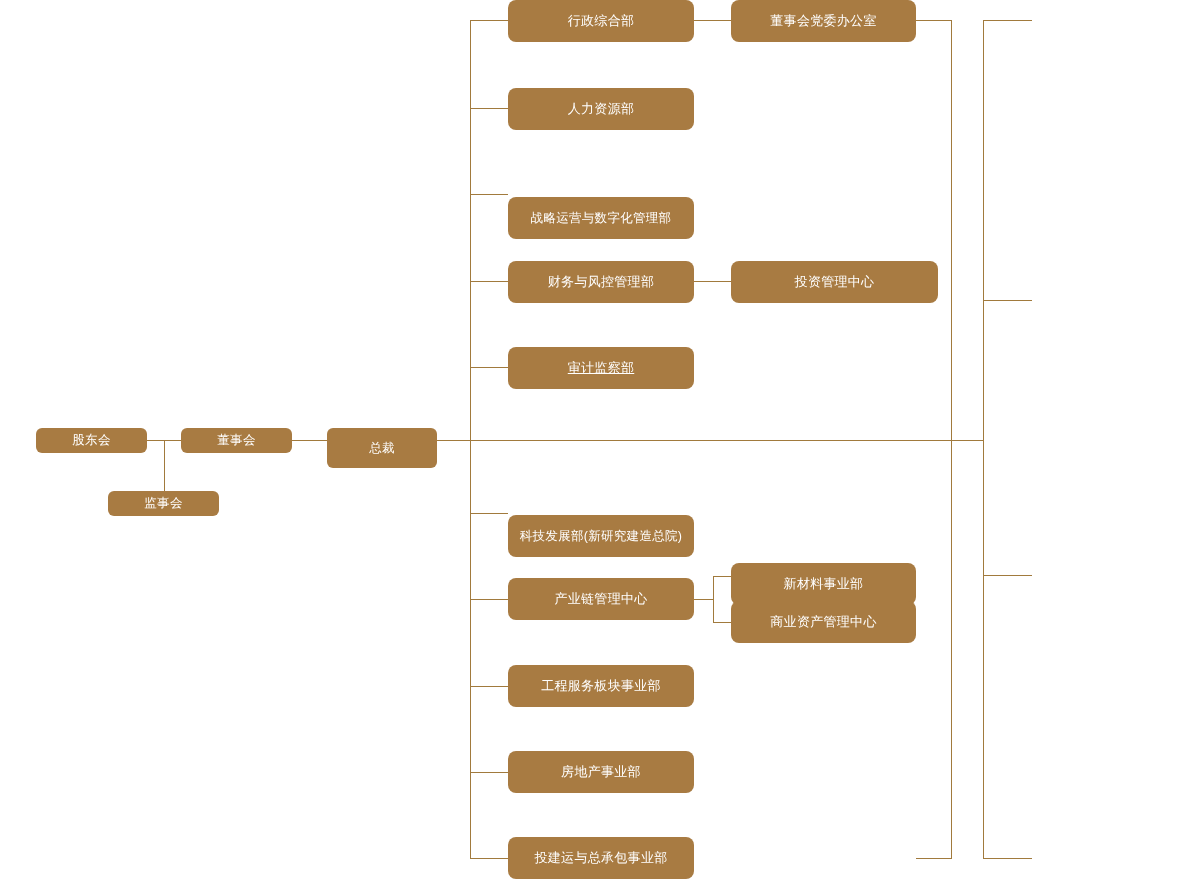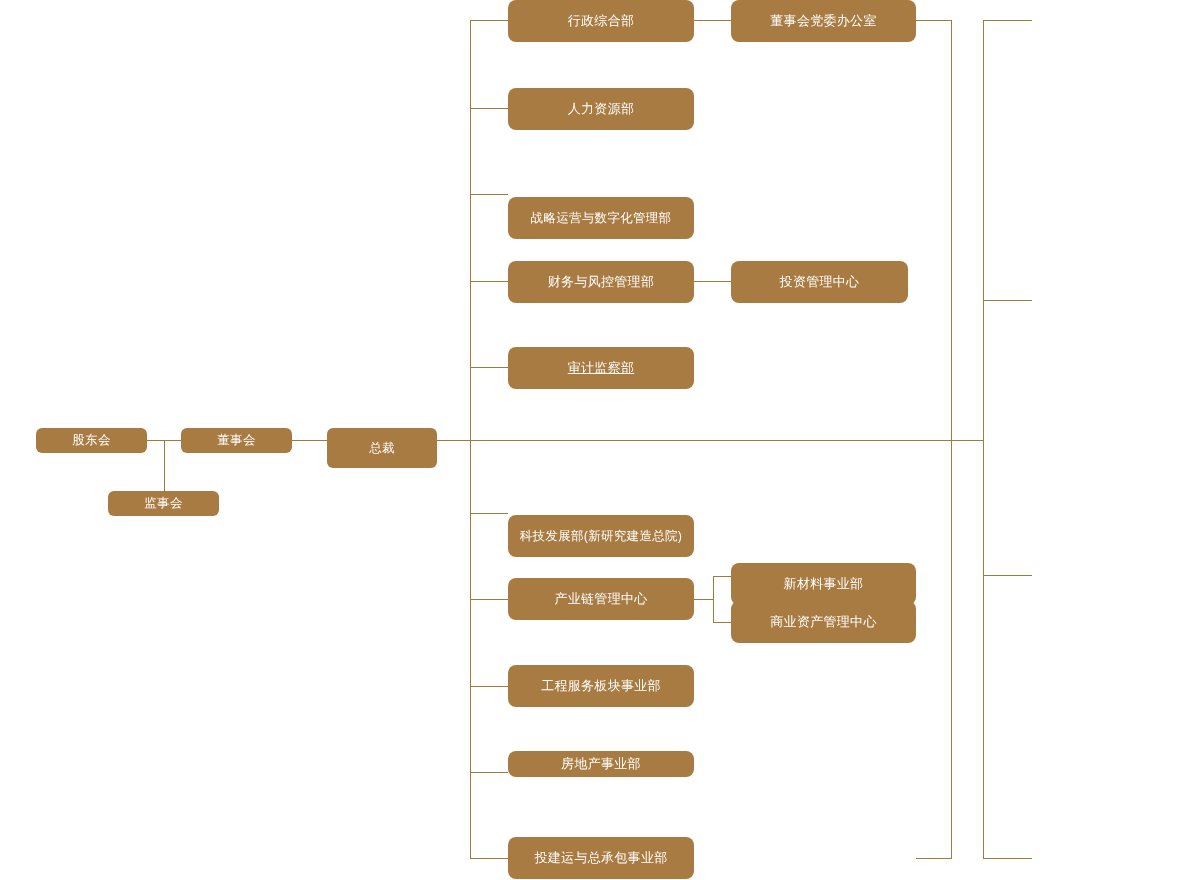--- a/index.html
+++ b/index.html
@@ -98,36 +98,36 @@
   <div class="ln h" style="left:470px; top:686px; width:38px;"></div>
   <div class="ln h" style="left:470px; top:772px; width:38px;"></div>
   <div class="ln h" style="left:470px; top:858px; width:38px;"></div>
 
   <div class="node wide-label" style="left:508px; top:492px; width:186px; height:42px;">科技发展部(新研究建造总院)</div>
 
   <div class="node" style="left:508px; top:578px; width:186px; height:42px;">产业链管理中心</div>
 
   <div class="node" style="left:508px; top:665px; width:186px; height:42px;">工程服务板块事业部</div>
 
-  <div class="node" style="left:508px; top:751px; width:186px; height:26px;">房地产事业部</div>
+  <div class="node" style="left:508px; top:751px; width:186px; height:42px;">房地产事业部</div>
 
   <div class="node" style="left:508px; top:837px; width:186px; height:42px;">投建运与总承包事业部</div>
 
   <div class="ln h" style="left:694px; top:20px; width:37px;"></div>
 
   <div class="ln h" style="left:694px; top:281px; width:37px;"></div>
 
   <div class="ln h" style="left:694px; top:599px; width:19px;"></div>
   <div class="ln v" style="left:713px; top:576px; height:47px;"></div>
   <div class="ln h" style="left:713px; top:576px; width:18px;"></div>
   <div class="ln h" style="left:713px; top:622px; width:18px;"></div>
 
   <div class="node" style="left:731px; top:0px;   width:185px; height:42px;">董事会党委办公室</div>
 
-  <div class="node" style="left:731px; top:261px; width:177px; height:42px;">投资管理中心</div>
+  <div class="node" style="left:731px; top:261px; width:207px; height:42px;">投资管理中心</div>
 
   <div class="node" style="left:731px; top:555px; width:185px; height:42px;margin-top:8px;">新材料事业部</div>
 
   <div class="node" style="left:731px; top:601px; width:185px; height:42px;">商业资产管理中心</div>
 
   <div class="ln h" style="left:916px; top:20px; width:36px;"></div>
   <div class="ln v" style="left:951px; top:20px; height:839px;"></div>
   <div class="ln h" style="left:916px; top:858px; width:36px;"></div>
 
   <div class="ln h" style="left:983px; top:20px; width:49px;"></div>

